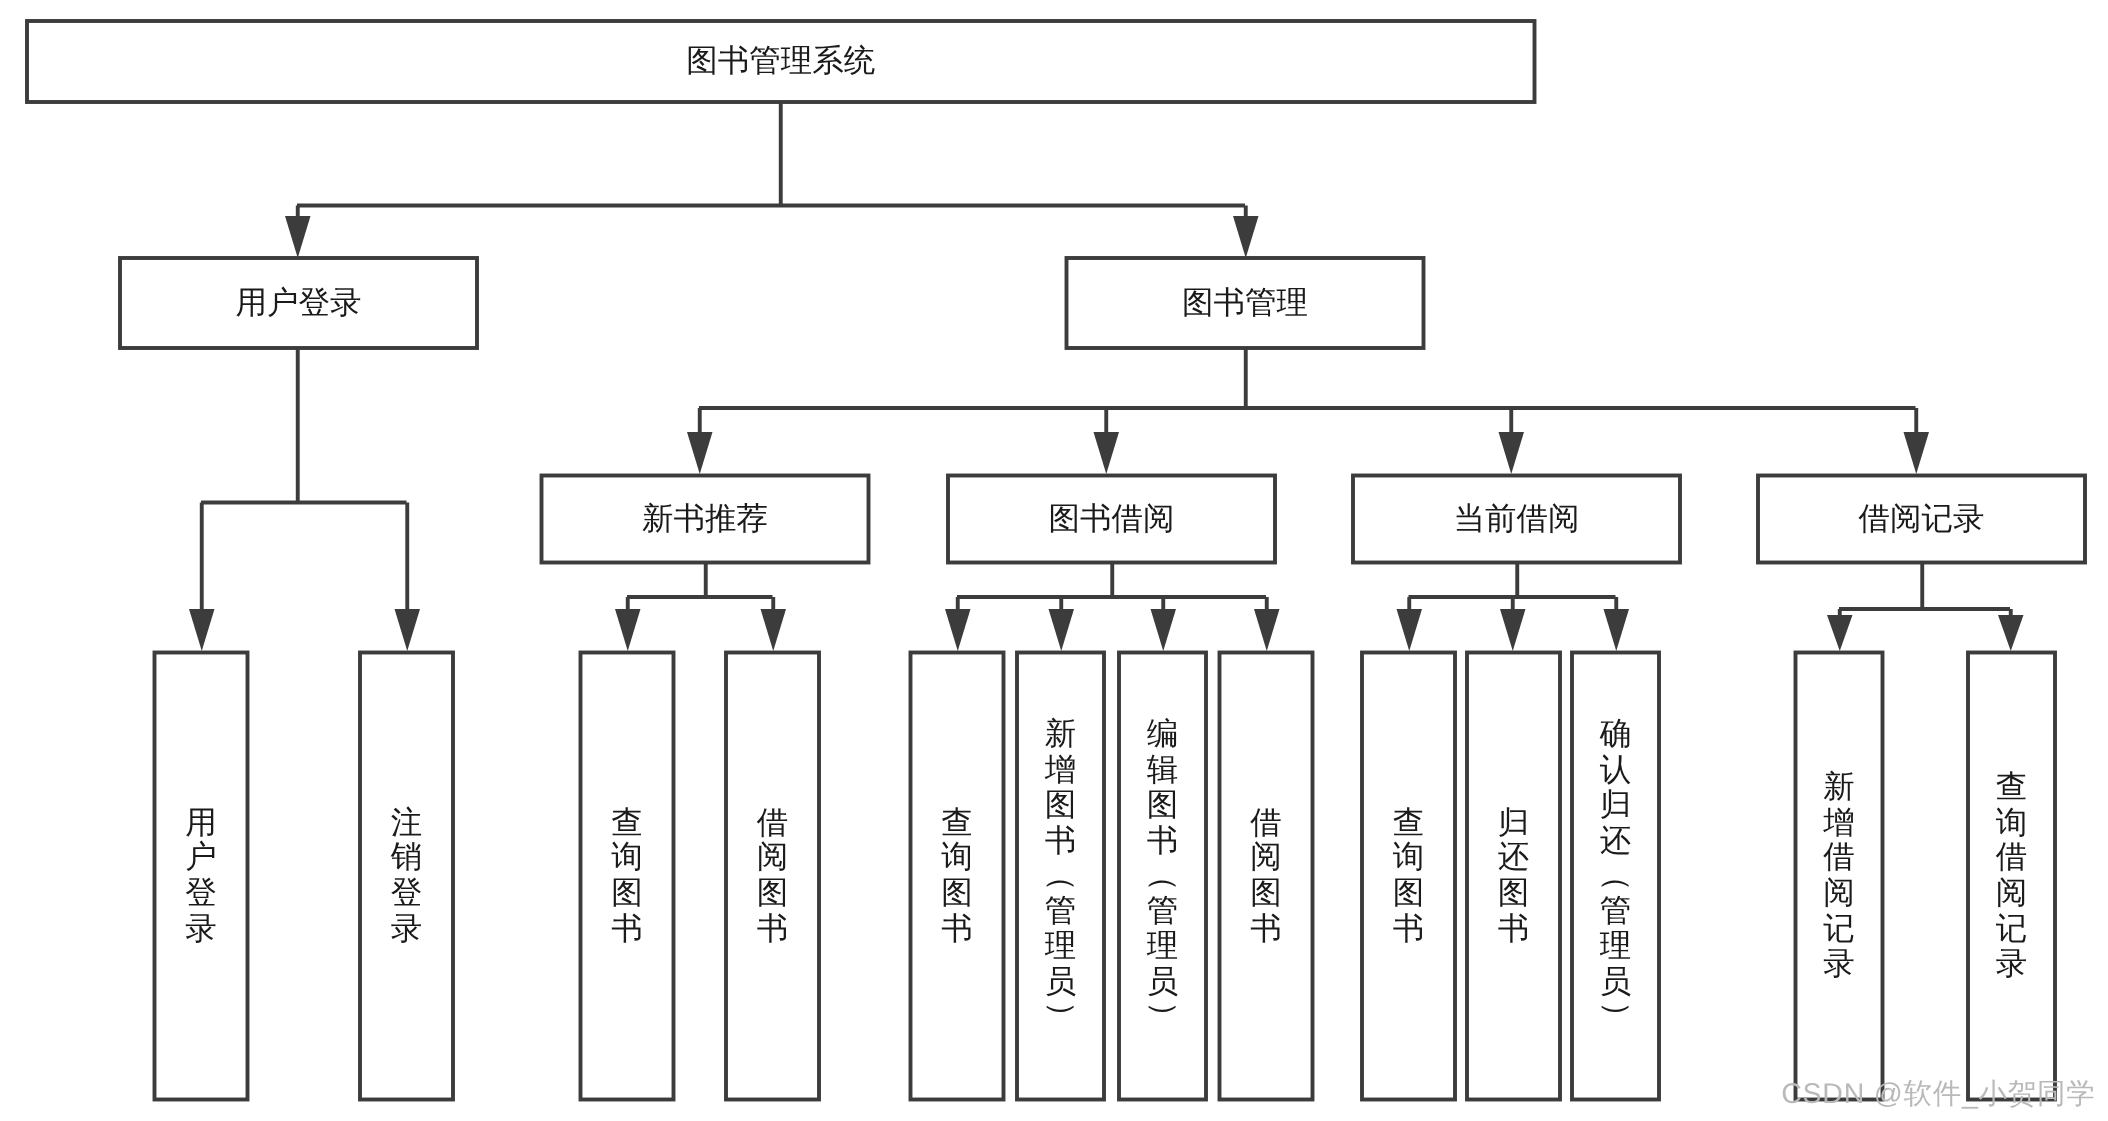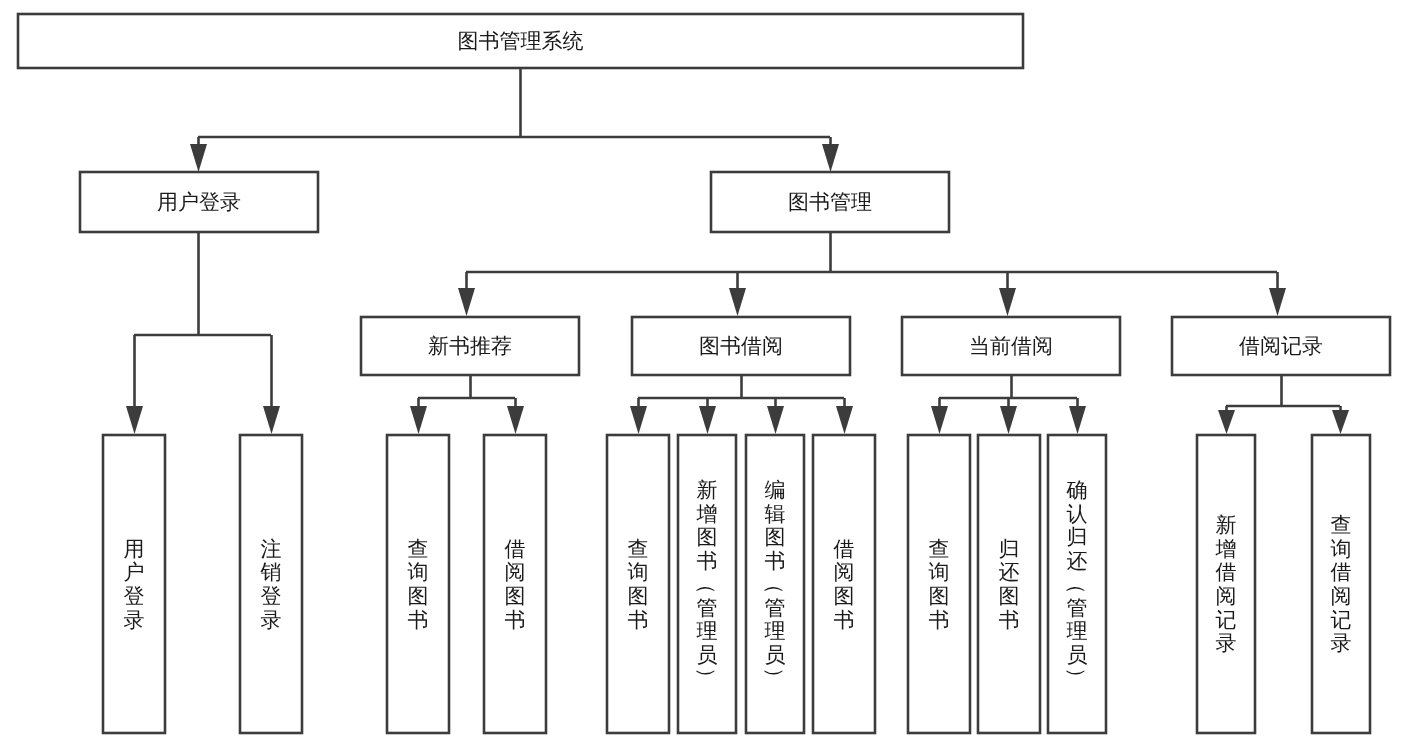--- a/index.html
+++ b/index.html
@@ -296,13 +296,14 @@
       <div class="vert-text-wrap" style="left: 1312px; top: 435px; width: 58px; height: 298px;">
         <span class="vert-char">查</span>
         <span class="vert-char">询</span>
         <span class="vert-char">借</span>
         <span class="vert-char">阅</span>
         <span class="vert-char">记</span>
         <span class="vert-char">录</span>
       </div>
     </div>
 
+  <div class="watermark">CSDN @软件_小贺同学</div>
 </div>
 
 </body></html>

